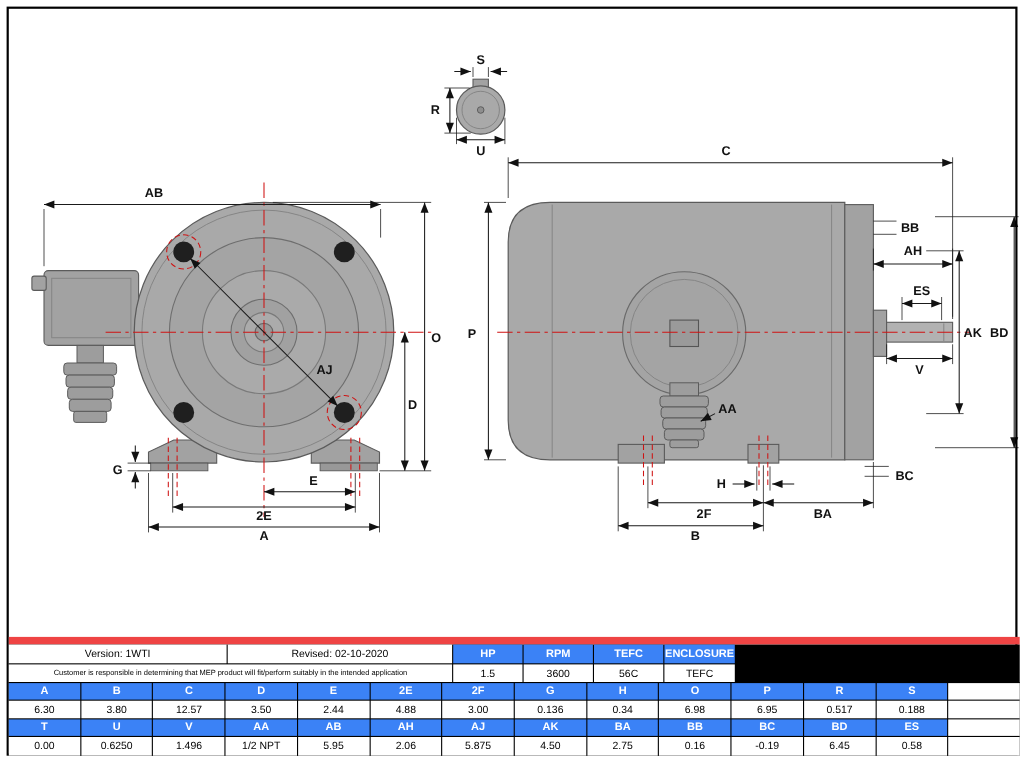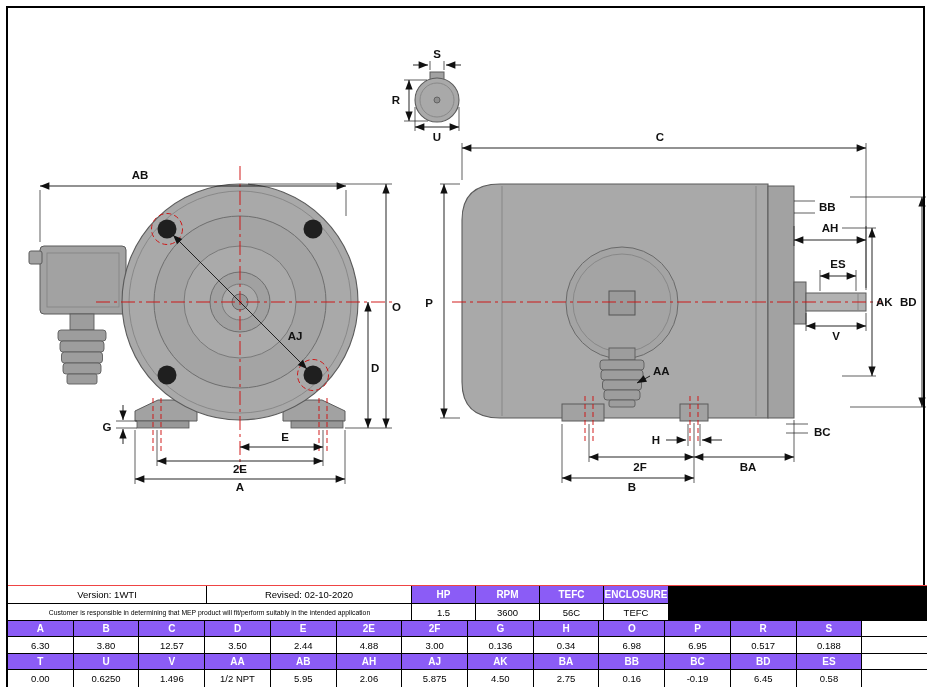--- a/index.html
+++ b/index.html
@@ -18,28 +18,28 @@
   .inner{fill:none;stroke:#858585;stroke-width:.9;}
   .dim{stroke:#1a1a1a;stroke-width:.95;fill:none;}
   .ext{stroke:#1a1a1a;stroke-width:.7;fill:none;}
   .cl{stroke:#cf1212;stroke-width:.95;fill:none;stroke-dasharray:14 4 3 4;}
   .clf{stroke:#cf1212;stroke-width:.95;fill:none;stroke-dasharray:5 3;}
   .lbl{font-family:"Liberation Sans",sans-serif;font-size:11.5px;font-weight:bold;fill:#111;text-anchor:middle;}
   .lbl-s{text-anchor:start;}
   .lbl-e{text-anchor:end;}
 
   
-  .tableblock{position:absolute;left:8px;right:8px;bottom:8px;border-top:1px solid #ef4444;}
+  .tableblock{position:absolute;left:8px;right:8px;bottom:8px;border-top:7px solid #ef4444;}
   .tgrid{display:grid;grid-template-columns:198px 204px 63px 63px 63px 64px 1fr;
     grid-template-rows:17px 16px;background:#000;gap:1px;}
   .dgrid{display:grid;grid-template-columns:repeat(14,1fr);
     grid-template-rows:15px 16px 15px 17px;background:#000;gap:1px;border-top:1px solid #000;}
   .cell{background:#fff;display:flex;align-items:center;justify-content:center;
     font-size:9.5px;color:#000;white-space:nowrap;overflow:hidden;}
-  .hcell{background:#8b5cf6;color:#fff;font-weight:bold;font-size:10px;}
+  .hcell{background:#3b82f6;color:#fff;font-weight:bold;font-size:10px;}
   .ver{font-size:9.5px;}
   .disc{font-size:6.8px;grid-column:1 / span 2;}
   .model{grid-column:7;grid-row:1 / span 2;font-weight:bold;font-size:13px;}
 </style>
 </head>
 <body>
 
 <svg id="drawing" width="935" height="587" viewBox="0 0 935 587">
   <defs>
     <marker id="arr" viewBox="0 0 10 8" markerWidth="11" markerHeight="9" refX="9.5" refY="4" orient="auto-start-reverse">

